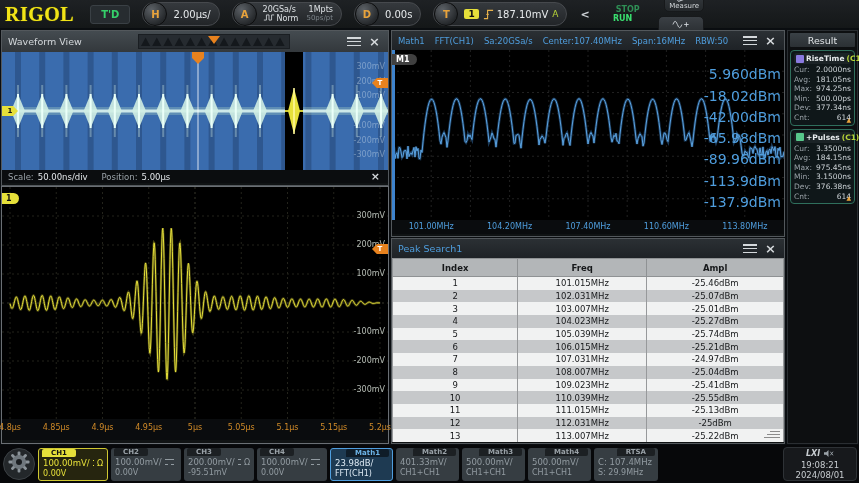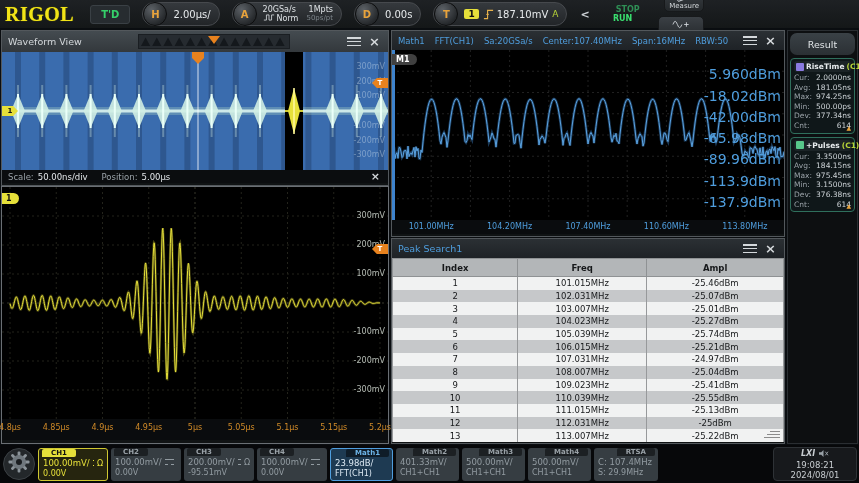--- a/index.html
+++ b/index.html
@@ -69,21 +69,21 @@
   .ptable th{background:#b3b6b8;font-weight:bold;height:15px;border:1px solid #8f9294;}
   .ptable td{height:12.7px;text-align:center;border-left:1px solid #97999b;border-right:1px solid #97999b;padding:0;}
   tr.even td{background:#f1f2f2;}
   tr.odd td{background:#c6c8ca;}
   .grip{position:absolute;right:4px;bottom:3px;width:16px;height:10px;opacity:.65;}
   .grip i{display:block;height:1.5px;background:#555;margin:1.5px 0;}
   .grip i:nth-child(1){margin-left:6px;}
   .grip i:nth-child(2){margin-left:3px;}
 
   
-  .result-title{height:22px;margin:2px;background:linear-gradient(#3a4146,#2b3034);border-radius:7px;display:flex;align-items:center;justify-content:center;font-size:9.5px;color:#e0e4e7;}
+  .result-title{height:14px;margin:2px;background:linear-gradient(#3a4146,#2b3034);border-radius:1px;display:flex;align-items:center;justify-content:center;font-size:9.5px;color:#e0e4e7;}
   .mcard{margin:3px 2px;background:#0f1719;border:1px solid #2f6f5c;border-radius:4px;padding:2px 3px;position:relative;}
   .mtitle{font-size:7.5px;color:#e8ecee;font-weight:bold;display:flex;gap:2px;align-items:center;background:#1b2326;border-radius:3px;padding:1px 2px;margin-bottom:1px;}
   .msrc{color:#b7d437;}
   .micon{width:8px;height:8px;border-radius:1px;flex:none;}
   .mrow{display:flex;justify-content:space-between;font-size:7.5px;color:#9aa2a8;line-height:9.6px;}
   .mval{color:#cdd3d7;}
   .coll{position:absolute;right:3px;bottom:2px;color:#e8a33c;font-size:6px;}
 
   
   .bbar{position:absolute;top:445px;left:0;width:859px;height:38px;background:#07080a;display:flex;align-items:center;gap:3px;padding:0 3px;box-sizing:border-box;}
@@ -92,21 +92,21 @@
   .chchip .tab{position:absolute;top:0;left:3px;font-size:7px;line-height:8px;padding:0 9px;border-radius:2px 2px 2px 0;background:#1c2023;color:#9aa2a8;font-weight:bold;}
   .chchip .l1{font-size:8.5px;line-height:11px;white-space:nowrap;display:flex;align-items:center;}
   .chchip .l2{font-size:8px;line-height:10px;}
   .chchip.ch-active{background:#26250f;border:1px solid #cfc832;color:#e6e03a;}
   .chchip.ch-active .tab{background:#e6e03a;color:#111;}
   .chchip.math-active{background:#1e3a52;border:1px solid #4f9ede;color:#dce8f2;}
   .chchip.math-active .tab{background:#0f1c28;color:#6db4e8;}
   .chchip.mathw{width:63px;}
   .dcsym{display:inline-block;width:9px;height:4px;border-top:1.5px solid currentColor;border-bottom:1px dashed currentColor;margin:0 3px;}
   .ohm{font-size:8px;}
-  .clock{position:absolute;right:2px;top:447px;width:84px;height:34px;background:#17191c;border:1px solid #2e3236;border-radius:4px;display:flex;flex-direction:column;align-items:center;justify-content:center;font-size:8.5px;color:#c8cdd1;line-height:10px;box-sizing:border-box;}
+  .clock{position:absolute;right:2px;top:447px;width:74px;height:34px;background:#17191c;border:1px solid #2e3236;border-radius:4px;display:flex;flex-direction:column;align-items:center;justify-content:center;font-size:8.5px;color:#c8cdd1;line-height:10px;box-sizing:border-box;}
   .lxirow{display:flex;gap:3px;align-items:center;}
   .lxi{font-style:italic;font-weight:bold;font-size:8px;}
 </style>
 </head>
 <body>
 
 <div class="screen">
 
   <div class="toolbar">
     <div class="logo">RIGOL</div>

